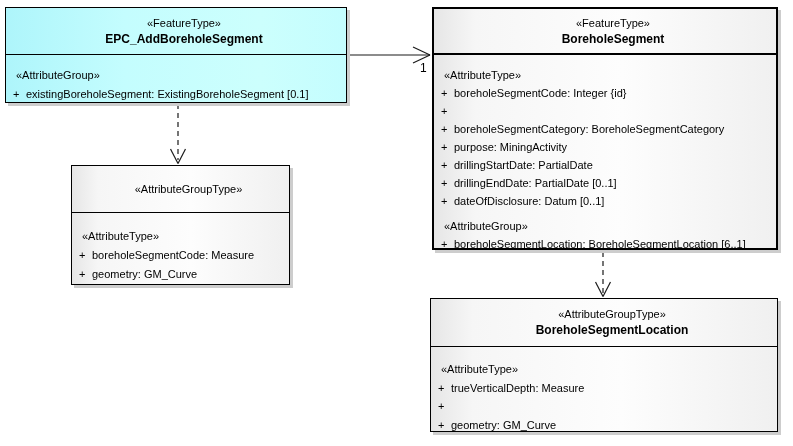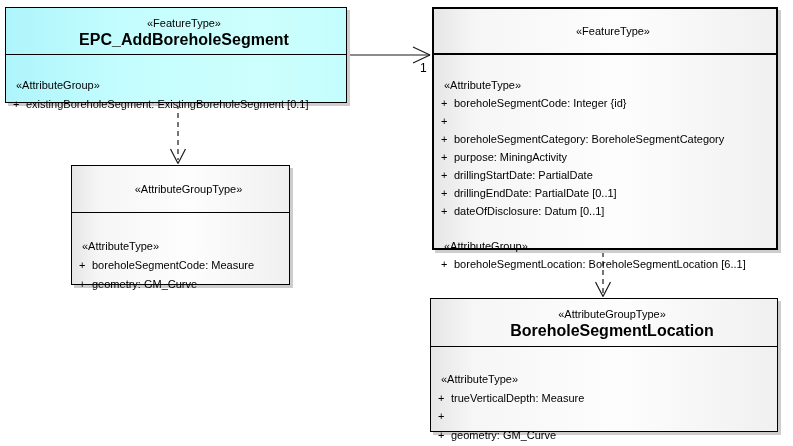--- a/index.html
+++ b/index.html
@@ -19,24 +19,24 @@
   .uml-box{position:absolute;border:1px solid var(--border);
            box-shadow:3px 3px 0 var(--shadow);
            background:linear-gradient(90deg,var(--neutral-fill-edge) 0%,#f6f6f6 12%,var(--neutral-fill) 55%,#f0f0f0 100%);}
   .uml-box.cyan{background:linear-gradient(90deg,var(--feature-type-fill-edge) 0%,var(--feature-type-fill) 35%,#ccfffd 75%,var(--feature-type-fill) 100%);}
   .uml-box.thick{border-width:2px;}
 
   .hdr{display:flex;flex-direction:column;justify-content:center;align-items:center;
        border-bottom:1px solid var(--border);text-align:center;padding-left:16px;}
   .uml-box.thick .hdr{border-bottom-width:2px;}
   .stereo{font-size:11px;line-height:16px;}
-  .cname{font-size:16px;font-weight:bold;line-height:17px;}
+  .cname{font-size:12px;font-weight:bold;line-height:17px;}
 
   .bdy{padding-top:4px;font-size:11px;}
-  .sec-label{margin-left:10px;margin-top:17px;}
+  .sec-label{margin-left:10px;margin-top:7px;}
   .attr-row{display:flex;white-space:nowrap;}
   .vis{width:20px;padding-left:7px;flex:0 0 auto;}
 
   .b1 .bdy{line-height:19px;}
   .b2 .bdy{line-height:18px;}
   .b3 .bdy{line-height:19px;padding-top:7px;}
   .b4 .bdy{line-height:18.5px;padding-top:6px;}
 
   .connectors{position:absolute;left:0;top:0;width:793px;height:446px;pointer-events:none;}
   .mult-label{position:absolute;left:420px;top:61px;font-size:12px;line-height:14px;}
@@ -79,20 +79,21 @@
       <div class="attr-row">
         <span class="vis">+</span>
         <span>existingBoreholeSegment: ExistingBoreholeSegment [0.1]</span>
       </div>
     </div>
   </div>
 
   <div class="uml-box thick b2" style="left:432px;top:7px;width:346px;height:243px;">
     <div class="hdr" style="height:46px;">
       <div class="stereo">«FeatureType»</div>
+      <div class="cname">BoreholeSegment</div>
     </div>
     <div class="bdy">
       <div class="sec-label">«AttributeType»</div>
       <div class="attr-row">
         <span class="vis">+</span>
         <span>boreholeSegmentCode: Integer {id}</span>
       </div>
       <div class="attr-row">
         <span class="vis">+</span>
       </div>

